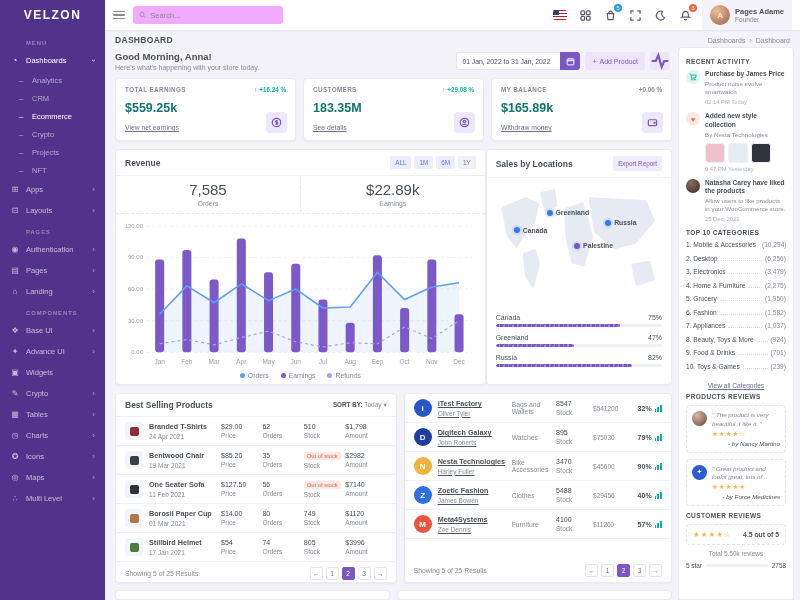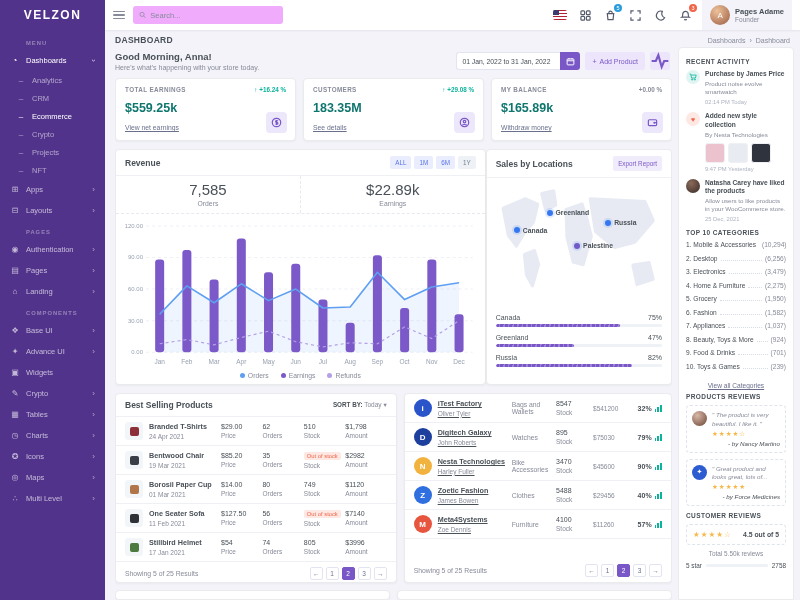--- a/index.html
+++ b/index.html
@@ -689,65 +689,65 @@
                   <div class="v oos">Out of stock</div><div class="l">Stock</div>
                 </div>
                 <div class="cell">
                   <div class="v">$2982</div>
                   <div class="l">Amount</div>
                 </div>
               </div>
 
               <div class="t-row">
                 <div class="thumb">
+                  <i style="background: rgb(47, 50, 55);"></i>
+                </div>
+                <div class="p-info">
+                  <div class="p-name">One Seater Sofa</div>
+                  <div class="p-date">11 Feb 2021</div>
+                </div>
+                <div class="cell">
+                  <div class="v">$127.50</div>
+                  <div class="l">Price</div>
+                </div>
+                <div class="cell">
+                  <div class="v">56</div>
+                  <div class="l">Orders</div>
+                </div>
+                <div class="cell">
+                  <div class="v oos">Out of stock</div><div class="l">Stock</div>
+                </div>
+                <div class="cell">
+                  <div class="v">$7140</div>
+                  <div class="l">Amount</div>
+                </div>
+              </div>
+
+              <div class="t-row">
+                <div class="thumb">
                   <i style="background: rgb(176, 118, 74);"></i>
                 </div>
                 <div class="p-info">
                   <div class="p-name">Borosil Paper Cup</div>
                   <div class="p-date">01 Mar 2021</div>
                 </div>
                 <div class="cell">
                   <div class="v">$14.00</div>
                   <div class="l">Price</div>
                 </div>
                 <div class="cell">
                   <div class="v">80</div>
                   <div class="l">Orders</div>
                 </div>
                 <div class="cell">
                   <div class="v">749</div>
                   <div class="l">Stock</div>
                 </div>
                 <div class="cell">
                   <div class="v">$1120</div>
-                  <div class="l">Amount</div>
-                </div>
-              </div>
-
-              <div class="t-row">
-                <div class="thumb">
-                  <i style="background: rgb(47, 50, 55);"></i>
-                </div>
-                <div class="p-info">
-                  <div class="p-name">One Seater Sofa</div>
-                  <div class="p-date">11 Feb 2021</div>
-                </div>
-                <div class="cell">
-                  <div class="v">$127.50</div>
-                  <div class="l">Price</div>
-                </div>
-                <div class="cell">
-                  <div class="v">56</div>
-                  <div class="l">Orders</div>
-                </div>
-                <div class="cell">
-                  <div class="v oos">Out of stock</div><div class="l">Stock</div>
-                </div>
-                <div class="cell">
-                  <div class="v">$7140</div>
                   <div class="l">Amount</div>
                 </div>
               </div>
 
               <div class="t-row">
                 <div class="thumb">
                   <i style="background: rgb(76, 122, 63);"></i>
                 </div>
                 <div class="p-info">
                   <div class="p-name">Stillbird Helmet</div>

